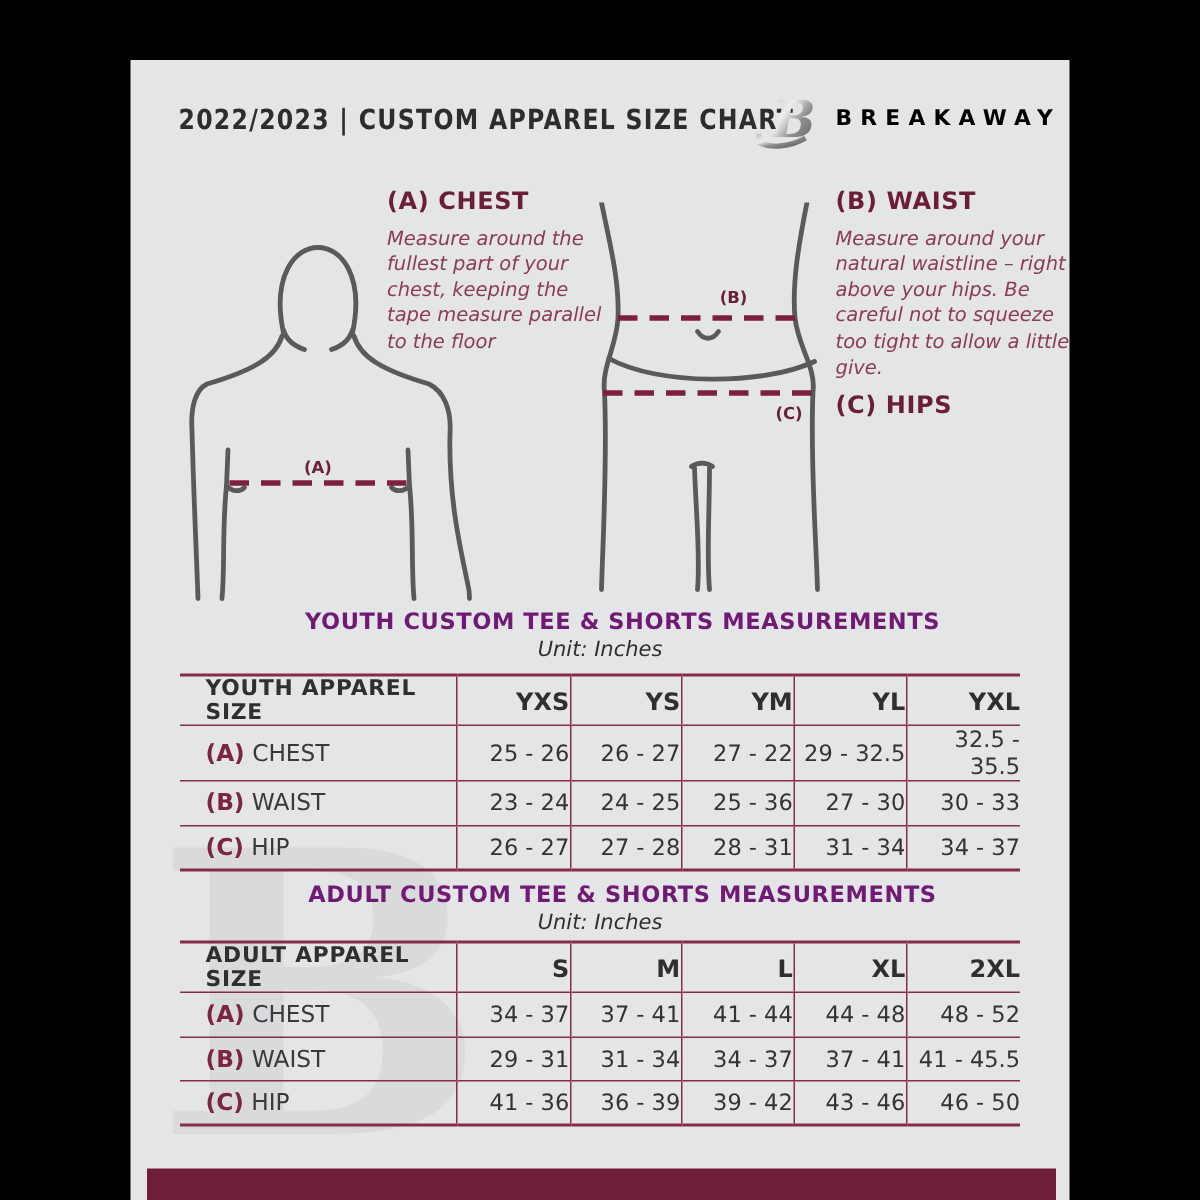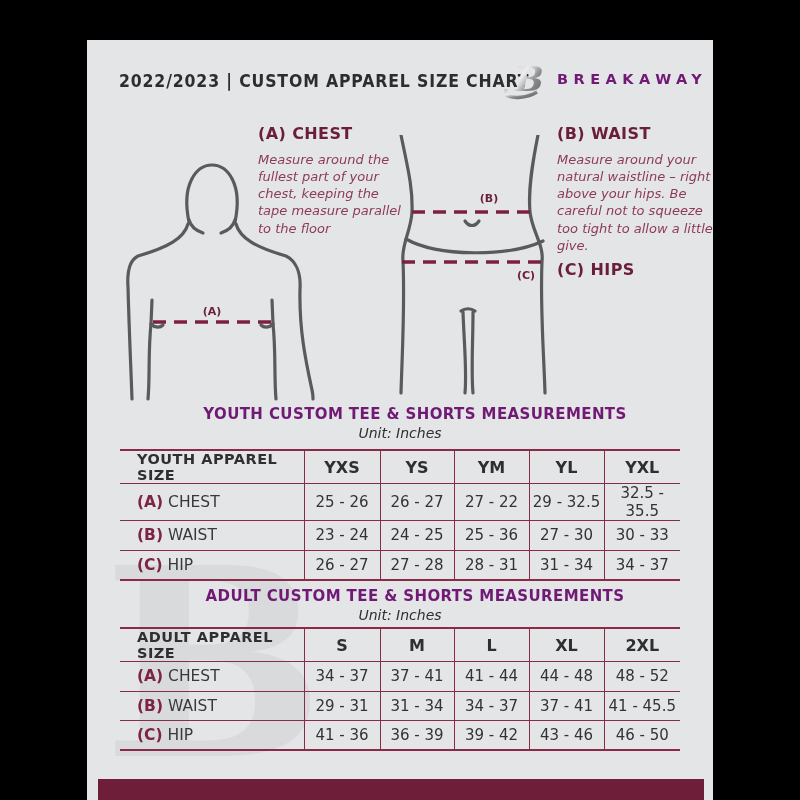--- a/index.html
+++ b/index.html
@@ -15,21 +15,21 @@
   html,body{width:800px;height:800px;background:#000;overflow:hidden;}
   body{font-family:"DejaVu Sans", sans-serif;}
   .stage{position:absolute;left:0;top:0;width:800px;height:800px;background:#000;}
   .page{position:absolute;left:87px;top:0;width:626px;height:800px;background:var(--page-bg);overflow:hidden;margin-top:40px;}
 
   
   .hdr-title{position:absolute;left:32px;top:30px;white-space:nowrap;}
   .hdr-title span{display:inline-block;transform:scaleX(0.85);transform-origin:left center;
     font-weight:700;font-size:18.5px;letter-spacing:1px;color:var(--ink);}
   .brand{position:absolute;left:416px;top:18px;display:flex;align-items:center;gap:8px;}
-  .brand-word{font-weight:700;font-size:14.5px;letter-spacing:5.5px;color:#701a75;}
+  .brand-word{font-weight:700;font-size:14.5px;letter-spacing:5.5px;color:#000000;}
 
   
   .instr{position:absolute;z-index:2;}
   .instr h3{font-size:16px;font-weight:700;color:var(--maroon-dark);letter-spacing:0.4px;margin-bottom:8px;}
   .instr p{font-size:13px;font-style:italic;line-height:1.32;color:var(--maroon-text);}
   .instr-a{left:171px;top:84px;width:145px;}
   .instr-b{left:470px;top:84px;width:156px;}
   .instr-c{left:470px;top:220px;width:156px;}
 
   .fig{position:absolute;z-index:1;}
@@ -41,21 +41,21 @@
   .tbl-title{position:absolute;left:48px;width:560px;text-align:center;font-weight:700;
     font-size:15px;letter-spacing:0.4px;color:#701a75;z-index:2;}
   .tbl-unit{position:absolute;left:33px;width:560px;text-align:center;font-style:italic;
     font-size:14px;color:#2f2f31;z-index:2;}
   .sizes{position:absolute;left:33px;width:560px;border-collapse:collapse;table-layout:fixed;z-index:2;}
   .sizes th,.sizes td{border-bottom:1.5px solid var(--maroon-border);vertical-align:middle;}
   .sizes thead th{border-top:2px solid var(--maroon-border);height:33px;font-size:16px;font-weight:700;color:#2f2f31;}
   .sizes thead th:first-child{font-weight:700;font-size:14.5px;letter-spacing:0.5px;text-align:left;padding-left:17px;}
   .sizes tbody td{height:29.5px;font-size:15px;color:#333335;text-align:center;}
   .sizes tbody td:first-child{text-align:left;padding-left:17px;font-size:15.5px;color:#38393b;}
-  .sizes th:not(:first-child),.sizes td:not(:first-child){border-left:1.5px solid var(--maroon-border);}
+  .sizes th:not(:first-child),.sizes td:not(:first-child){border-left:1.5px solid var(--maroon-border);text-align:right;}
   .sizes tbody tr:last-child td{border-bottom:2px solid var(--maroon-border);}
   .row-prefix{font-weight:700;color:#7c2442;}
   .col-label{width:184px;} .c1{width:76px;} .c2{width:74px;} .c3{width:75px;} .c4{width:75px;} .c5{width:76px;}
 
   .y-title{top:365px;} .y-unit{top:385px;} .y-table{top:409px;}
   .a-title{top:547px;} .a-unit{top:567px;} .a-table{top:587px;}
 
   .watermark{position:absolute;left:16px;top:493px;z-index:0;font-family:"DejaVu Serif",serif;
     font-weight:700;font-size:262px;line-height:1;color:#d9dadc;}
 

